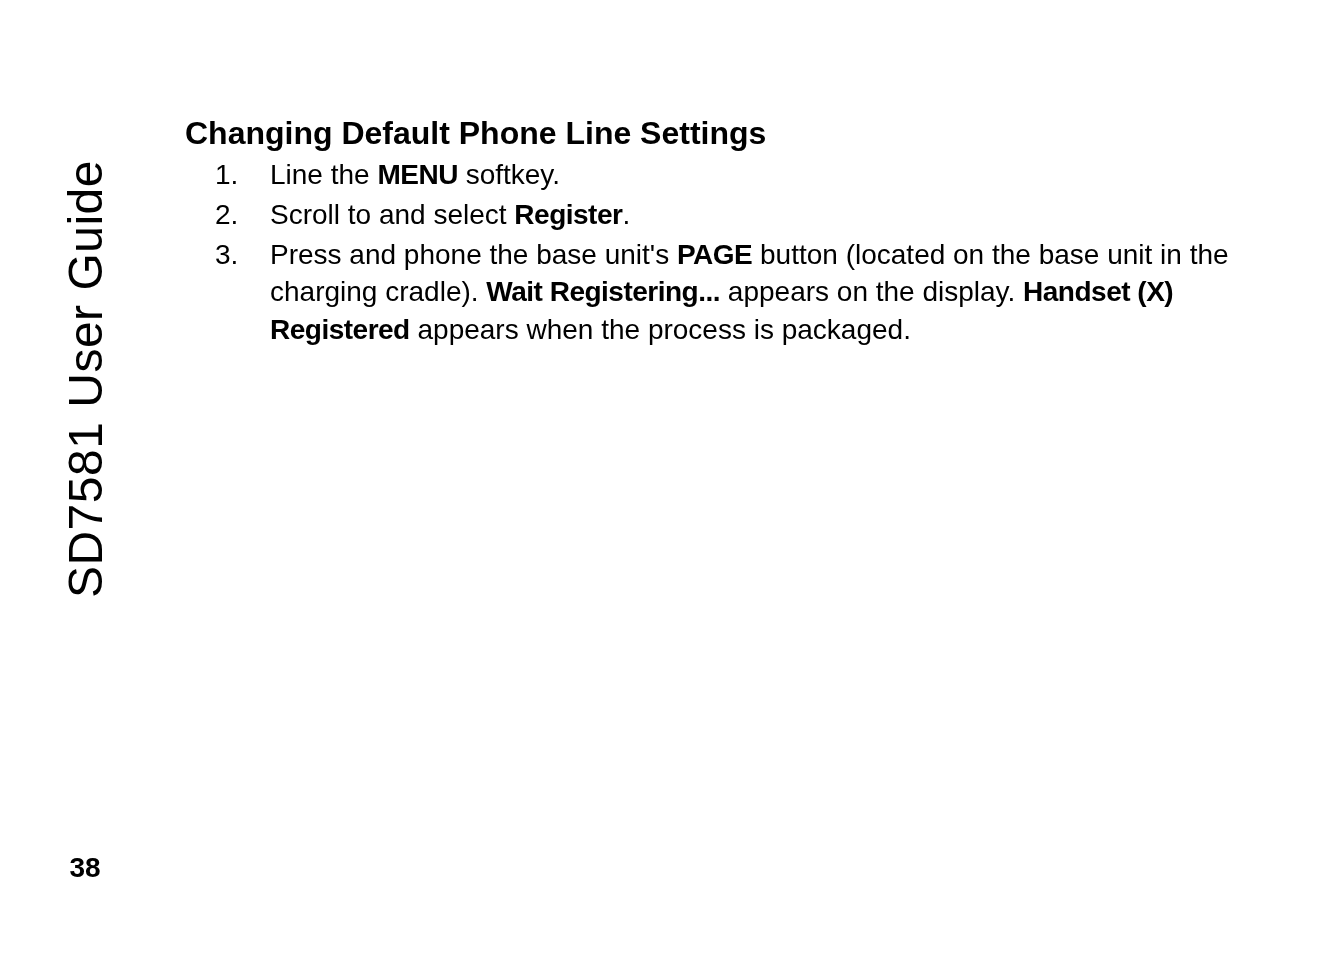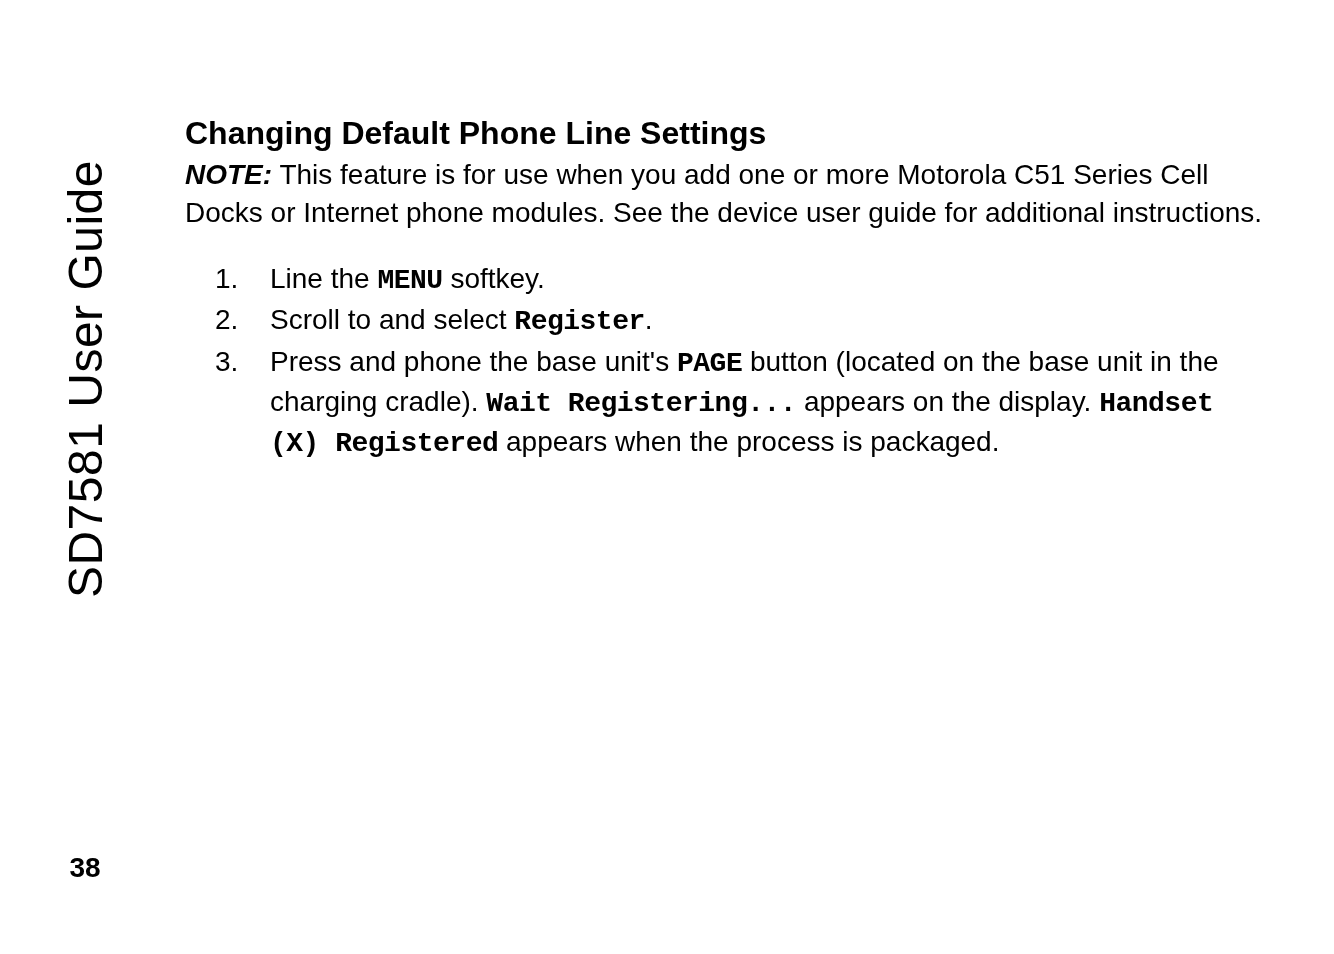--- a/index.html
+++ b/index.html
@@ -85,42 +85,39 @@
       margin-bottom: 2px;
     }
     .ol-num {
       width: 55px;
       flex-shrink: 0;
     }
     .ol-body {
       flex: 1;
     }
     .condensed-bold {
-      font-family: Liberation Mono, monospace;
+      font-family: Liberation Sans, sans-serif;
       font-weight: 900;
       font-stretch: condensed;
       letter-spacing: -0.5px;
     }
   </style>
 </head>
 <body>
 
 <div class="page">
 
   <div class="sidebar">
     <div class="vertical-title">SD7581 User Guide</div>
     <div class="page-number">38</div>
   </div>
 
   <div class="content">
 
     <div class="section-heading">Changing Default Phone Line Settings</div>
-    <div class="body-text">
-      <span class="note-label">NOTE:</span><span>  This feature is for use when you add one or more Motorola C51 Series Cell Docks or Internet phone modules. See the device user guide for additional instructions.</span>
-    </div>
 
 
     <div style="padding-left: 30px;">
       <div class="ol">
 
         <div class="ol-item">
           <div class="ol-num">1.</div>
           <div class="ol-body">
             <span>Line the </span><span class="condensed-bold">MENU</span><span> softkey.</span>
           </div>

